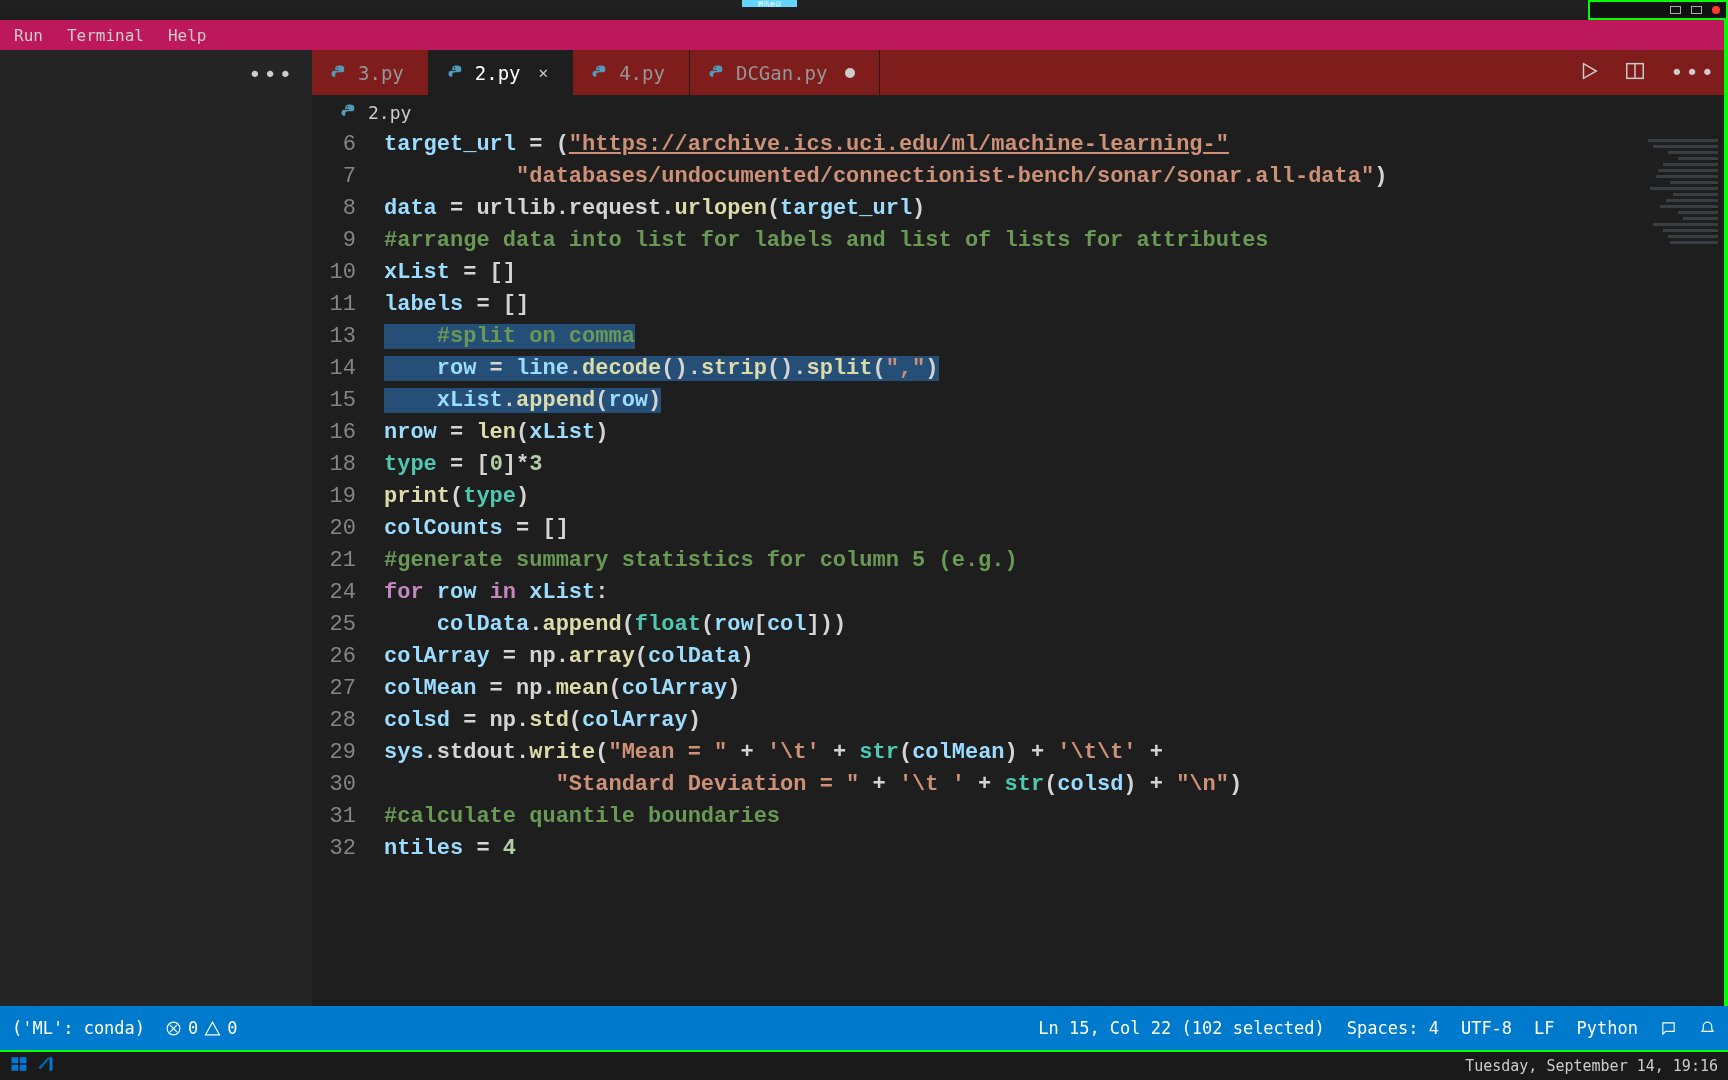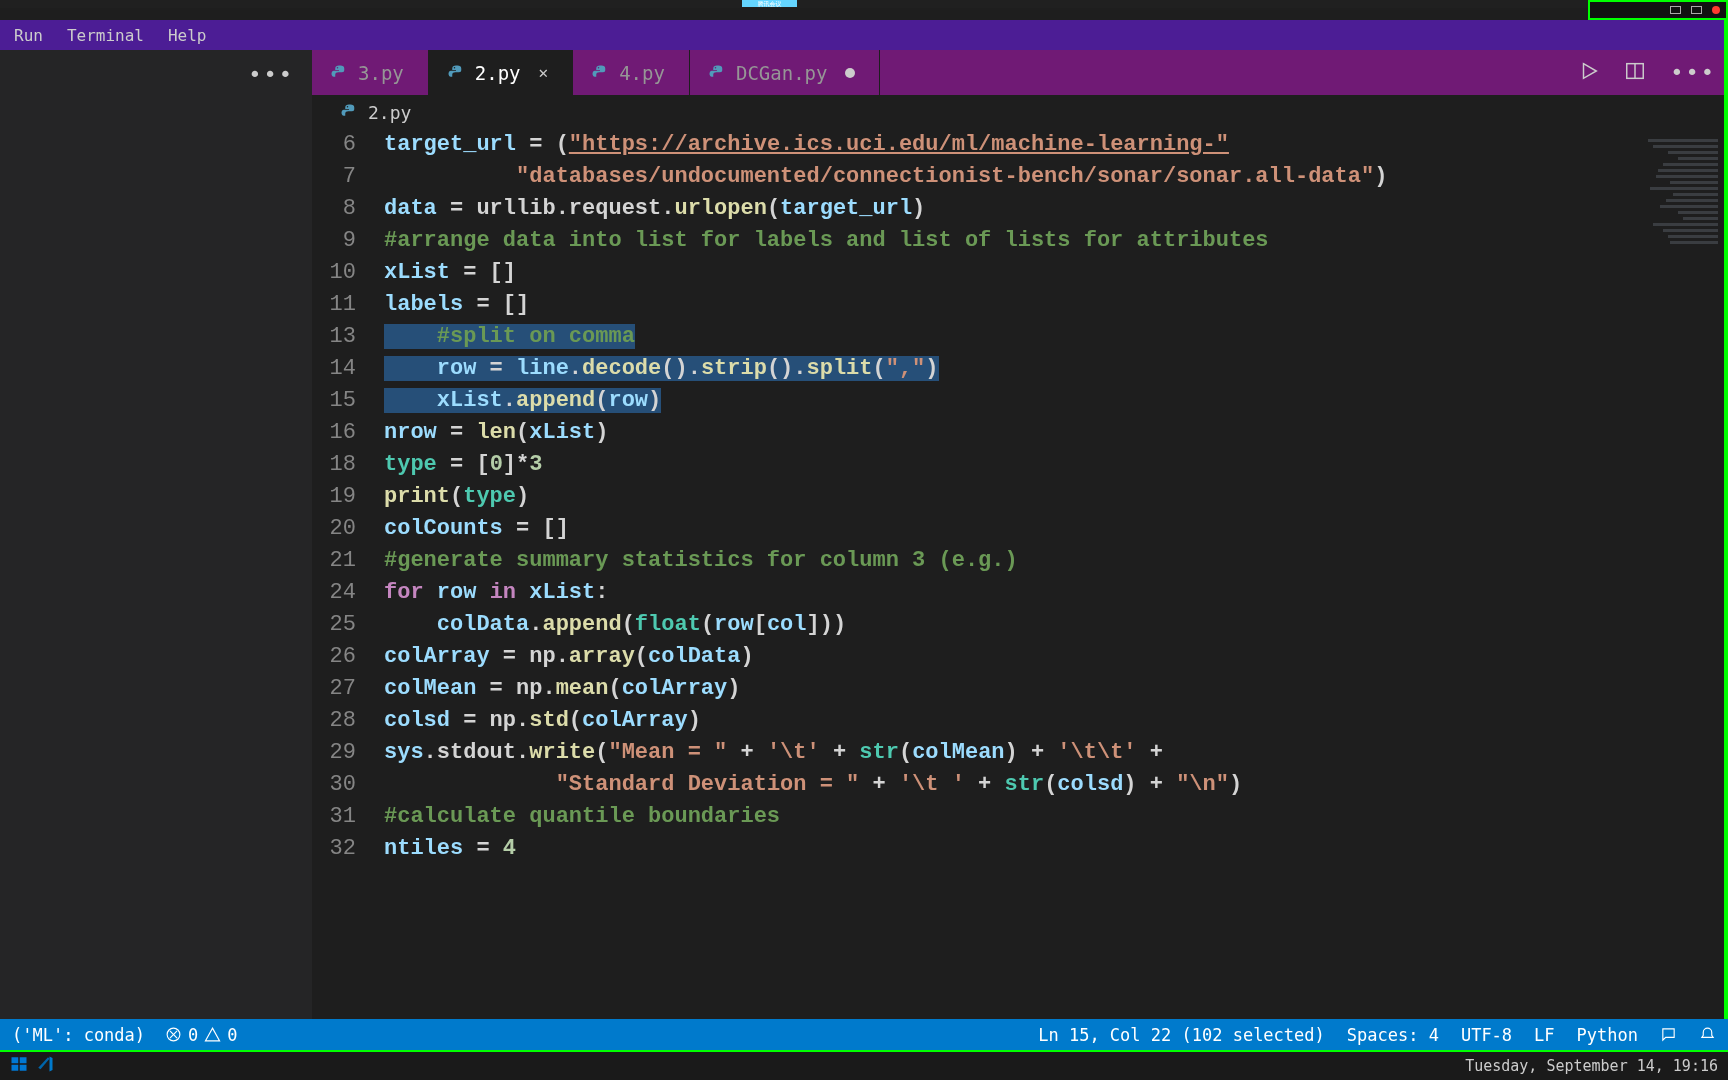--- a/index.html
+++ b/index.html
@@ -20,41 +20,41 @@
 }
 .top-strip .tencent { position:absolute; left:742px; top:0; width:55px; height:7px; background:#64d5ff; font-size:6px; text-align:center; color:#fff; }
 .top-strip .green-box { position:absolute; right:0; top:0; width:140px; height:20px; border:2px solid #00ff00; background:#111; display:flex; align-items:center; justify-content:flex-end; gap:10px; padding:0 6px;}
 .top-strip .green-box .dot { width:8px; height:8px; background:#ff3b30; border-radius:50%; }
 .top-strip .green-box .sq { width:11px; height:8px; border:1px solid #aaa; }
 
 
 .menubar {
   position: absolute; top: 20px; left: 0; right: 0;
   height: 30px;
-  background: #4c1d95;
+  background: #be185d;
   display: flex; align-items: center;
   padding-left: 2px;
   font-size: 16px;
 }
 .menubar span { padding: 0 12px; color: #cccccc; }
 
 
 .sidebar {
   position: absolute; top: 50px; left: 0; width: 312px; bottom: 54px;
   background: #252526;
 }
 .sidebar .dots {
   position: absolute; top: 12px; right: 18px;
   color: #cccccc; font-size: 22px; letter-spacing: 2px;
 }
 
 
 .tabbar {
   position: absolute; top: 50px; left: 312px; right: 0; height: 45px;
-  background: #701a75;
+  background: #7f1d1d;
   display: flex; align-items: center;
 }
 .tab {
   height: 45px; display: flex; align-items: center;
   padding: 0 24px 0 18px; gap: 10px;
   color: #969696; font-size: 19px;
   border-right: 1px solid #1e1e1e;
   position: relative;
 }
 .tab.active { background: #1e1e1e; color: #ffffff; }
@@ -114,21 +114,21 @@
 
 
 .minimap {
   position: absolute; top: 129px; right: 0; width: 100px; bottom: 54px;
   background: #1e1e1e;
 }
 .minimap .blk { position:absolute; right:10px; background:#3a3d41; }
 
 
 .statusbar {
-  position: absolute; left: 0; right: 0; bottom: 30px; height: 31px;
+  position: absolute; left: 0; right: 0; bottom: 30px; height: 44px;
   background: #007acc;
   color: #ffffff;
   display: flex; align-items: center;
   font-size: 17px;
   padding: 0 12px;
 }
 .statusbar .left { display:flex; gap:20px; align-items:center; flex:1; }
 .statusbar .right { display:flex; gap:22px; align-items:center; }
 .statusbar .item { display:flex; align-items:center; gap:6px; }
 .statusbar svg { stroke:#fff; fill:none; width:17px; height:17px; }
@@ -242,21 +242,21 @@
     <div class="line"><div class="ln">9</div><div class="code"><span class="cm">#arrange data into list for labels and list of lists for attributes</span></div></div>
     <div class="line"><div class="ln">10</div><div class="code"><span class="vr">xList</span><span class="op"> = []</span></div></div>
     <div class="line"><div class="ln">11</div><div class="code"><span class="vr">labels</span><span class="op"> = []</span></div></div>
     <div class="line"><div class="ln">13</div><div class="code"><span class="sel"><span class="op">    </span><span class="cm">#split on comma</span></span></div></div>
     <div class="line"><div class="ln">14</div><div class="code"><span class="sel"><span class="op">    </span><span class="vr">row</span><span class="op"> = </span><span class="vr">line</span><span class="op">.</span><span class="fn">decode</span><span class="op">().</span><span class="fn">strip</span><span class="op">().</span><span class="fn">split</span><span class="op">(</span><span class="str">","</span><span class="op">)</span></span></div></div>
     <div class="line"><div class="ln">15</div><div class="code"><span class="sel"><span class="op">    </span><span class="vr">xList</span><span class="op">.</span><span class="fn">append</span><span class="op">(</span><span class="vr">row</span><span class="op">)</span></span></div></div>
     <div class="line"><div class="ln">16</div><div class="code"><span class="vr">nrow</span><span class="op"> = </span><span class="fn">len</span><span class="op">(</span><span class="vr">xList</span><span class="op">)</span></div></div>
     <div class="line"><div class="ln">18</div><div class="code"><span class="typ">type</span><span class="op"> = [</span><span class="num">0</span><span class="op">]*</span><span class="num">3</span></div></div>
     <div class="line"><div class="ln">19</div><div class="code"><span class="fn">print</span><span class="op">(</span><span class="typ">type</span><span class="op">)</span></div></div>
     <div class="line"><div class="ln">20</div><div class="code"><span class="vr">colCounts</span><span class="op"> = []</span></div></div>
-    <div class="line"><div class="ln">21</div><div class="code"><span class="cm">#generate summary statistics for column 3 (e.g.)</span></div></div>
+    <div class="line"><div class="ln">21</div><div class="code"><span class="cm">#generate summary statistics for column 5 (e.g.)</span></div></div>
     <div class="line"><div class="ln">24</div><div class="code"><span class="kw">for</span><span class="op"> </span><span class="vr">row</span><span class="op"> </span><span class="kw">in</span><span class="op"> </span><span class="vr">xList</span><span class="op">:</span></div></div>
     <div class="line"><div class="ln">25</div><div class="code"><span class="op">    </span><span class="vr">colData</span><span class="op">.</span><span class="fn">append</span><span class="op">(</span><span class="typ">float</span><span class="op">(</span><span class="vr">row</span><span class="op">[</span><span class="vr">col</span><span class="op">]))</span></div></div>
     <div class="line"><div class="ln">26</div><div class="code"><span class="vr">colArray</span><span class="op"> = np.</span><span class="fn">array</span><span class="op">(</span><span class="vr">colData</span><span class="op">)</span></div></div>
     <div class="line"><div class="ln">27</div><div class="code"><span class="vr">colMean</span><span class="op"> = np.</span><span class="fn">mean</span><span class="op">(</span><span class="vr">colArray</span><span class="op">)</span></div></div>
     <div class="line"><div class="ln">28</div><div class="code"><span class="vr">colsd</span><span class="op"> = np.</span><span class="fn">std</span><span class="op">(</span><span class="vr">colArray</span><span class="op">)</span></div></div>
     <div class="line"><div class="ln">29</div><div class="code"><span class="vr">sys</span><span class="op">.stdout.</span><span class="fn">write</span><span class="op">(</span><span class="str">"Mean = "</span><span class="op"> + </span><span class="str">'\t'</span><span class="op"> + </span><span class="typ">str</span><span class="op">(</span><span class="vr">colMean</span><span class="op">) + </span><span class="str">'\t\t'</span><span class="op"> +</span></div></div>
     <div class="line"><div class="ln">30</div><div class="code"><span class="op">             </span><span class="str">"Standard Deviation = "</span><span class="op"> + </span><span class="str">'\t '</span><span class="op"> + </span><span class="typ">str</span><span class="op">(</span><span class="vr">colsd</span><span class="op">) + </span><span class="str">"\n"</span><span class="op">)</span></div></div>
     <div class="line"><div class="ln">31</div><div class="code"><span class="cm">#calculate quantile boundaries</span></div></div>
     <div class="line"><div class="ln">32</div><div class="code"><span class="vr">ntiles</span><span class="op"> = </span><span class="num">4</span></div></div>
   </div>

